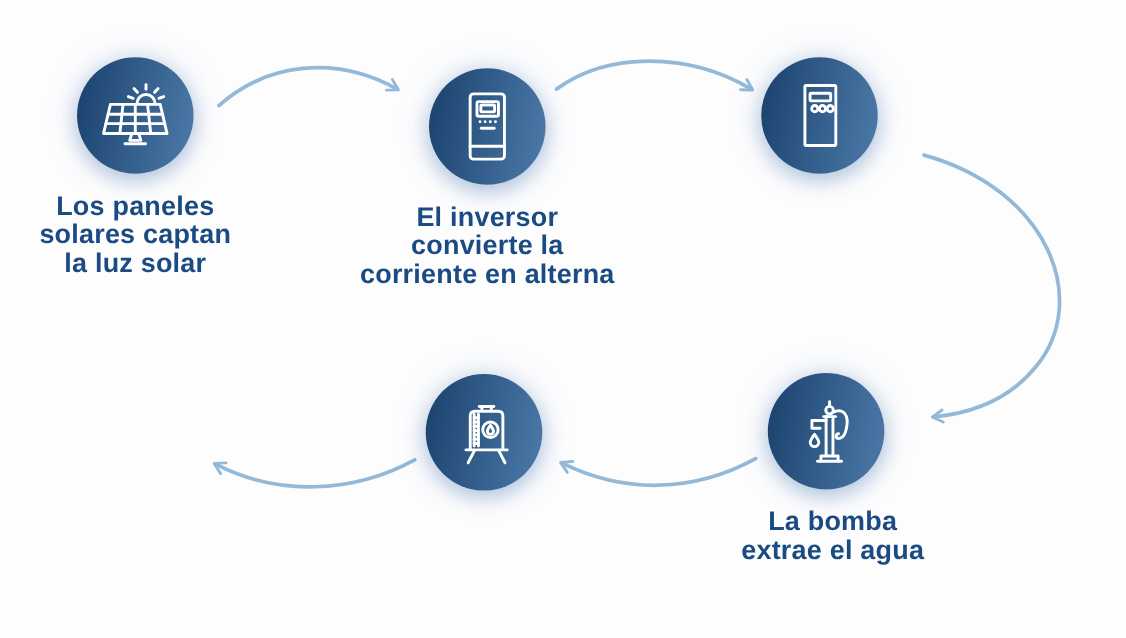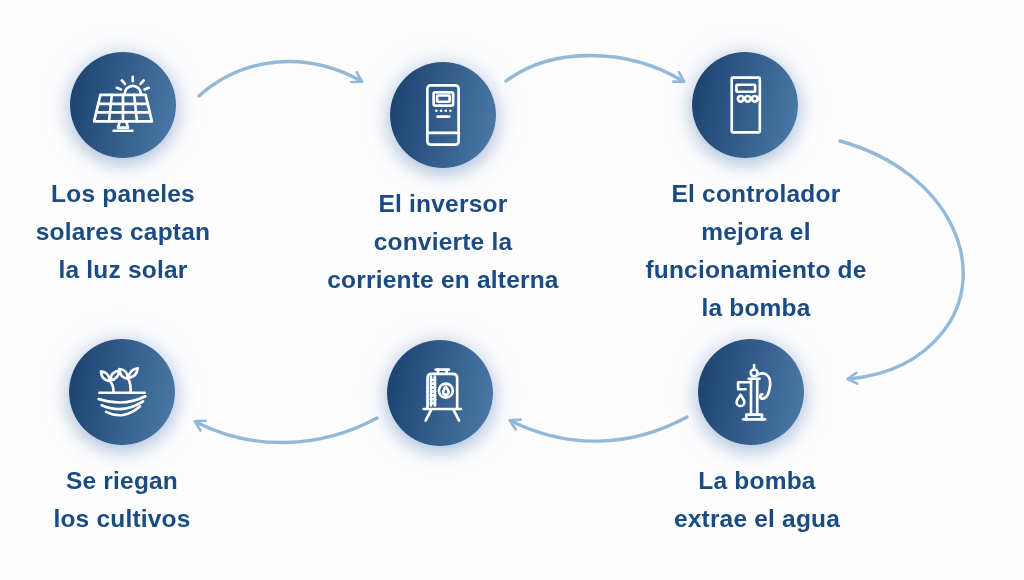--- a/index.html
+++ b/index.html
@@ -46,21 +46,21 @@
     fill:none;stroke:#ffffff;stroke-width:3.4;
     stroke-linecap:round;stroke-linejoin:round;
   }
   .icon .dot{fill:#ffffff;stroke:none;}
   .label{
     margin-top:17px;
     text-align:center;
     white-space:pre-line;
     font-weight:700;
     font-size:24.5px;
-    line-height:38px;
+    line-height:26px;
     color:var(--text,#1a4b82);
     letter-spacing:.2px;
   }
   .step-1{left:8px;   top:52px;  width:230px;}
   .step-2{left:308px; top:62px;  width:270px;align-items:center;}
   .step-3{left:626px; top:52px;  width:260px;}
   .step-4{left:647px; top:339px; width:220px;}
   .step-5{left:315px; top:340px; width:250px;}
   .step-6{left:12px;  top:339px; width:220px;}
   .step-3 .circle{transform:translateX(-11px);}
@@ -130,24 +130,20 @@
   <div class="step step-3">
     <div class="circle">
       <svg class="icon" viewBox="0 0 100 100">
         <rect x="33" y="15" width="36" height="70" rx="1.5"></rect>
         <rect x="39" y="24" width="24" height="9" rx="1"></rect>
         <circle cx="44.5" cy="42" r="3.6"></circle>
         <circle cx="53.5" cy="42" r="3.6"></circle>
         <circle cx="62.5" cy="42" r="3.6"></circle>
       </svg>
     </div>
-    <div class="label">El controlador
-mejora el
-funcionamiento de
-la bomba</div>
   </div>
 
   <div class="step step-4">
     <div class="circle">
       <svg class="icon" viewBox="0 0 100 100">
         <path d="M 40 85 H 68"></path>
         <path d="M 44 85 V 79 H 64 V 85"></path>
         <path d="M 50 79 V 33"></path>
         <path d="M 58 79 V 33"></path>
         <path d="M 47 33 H 61"></path>
@@ -180,32 +176,14 @@
         <path d="M 38.5 58 H 43.5"></path>
         <path d="M 38.5 63 H 43.5"></path>
         <circle cx="57.5" cy="47" r="9"></circle>
         <path d="M 57.5 41.8 C 55.2 45, 53.9 46.7, 53.9 48.8 a 3.6 3.6 0 0 0 7.2 0 C 61.1 46.7, 59.8 45, 57.5 41.8 Z"></path>
         <path d="M 39 71 L 31.5 85.5"></path>
         <path d="M 67 71 L 74.5 85.5"></path>
       </svg>
     </div>
   </div>
 
-  <div class="step step-6">
-    <div class="circle">
-      <svg class="icon" viewBox="0 0 100 100">
-        <path d="M 21 51 H 79"></path>
-        <path d="M 20 59 C 40 65.5, 62 64.5, 80 55.5"></path>
-        <path d="M 24 67 C 42 75, 60 73, 77 62"></path>
-        <path d="M 29.5 75.5 C 45 83, 58 81, 73 68.5"></path>
-        <path d="M 39 51 C 39.5 45, 38 40, 34.5 35.5"></path>
-        <path d="M 34 36 C 27 35, 23.5 30, 23 23.5 C 30 24, 34 29, 34 36 Z"></path>
-        <path d="M 35 35 C 35.5 28, 39.5 23.5, 46.5 22.5 C 46 29.5, 42 34, 35 35 Z"></path>
-        <path d="M 61 51 C 61.5 44, 60.5 38, 58 32.5"></path>
-        <path d="M 57.5 33 C 50.5 32, 47 27, 46.5 20.5 C 53.5 21, 57.5 26, 57.5 33 Z"></path>
-        <path d="M 58.5 32 C 59 25, 63 20.5, 70 19.5 C 69.5 26.5, 65.5 31, 58.5 32 Z"></path>
-      </svg>
-    </div>
-    <div class="label">Se riegan
-los cultivos</div>
-  </div>
 
 </div>
 
 </body></html>

